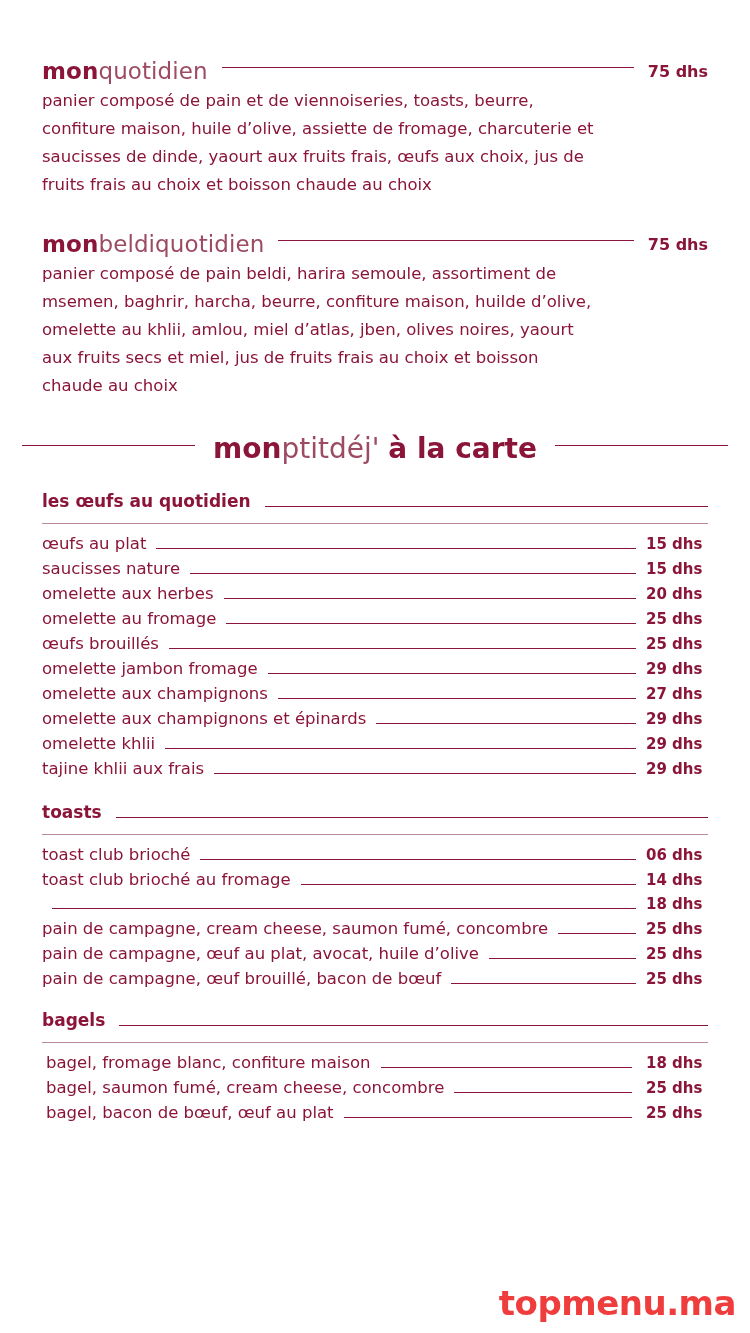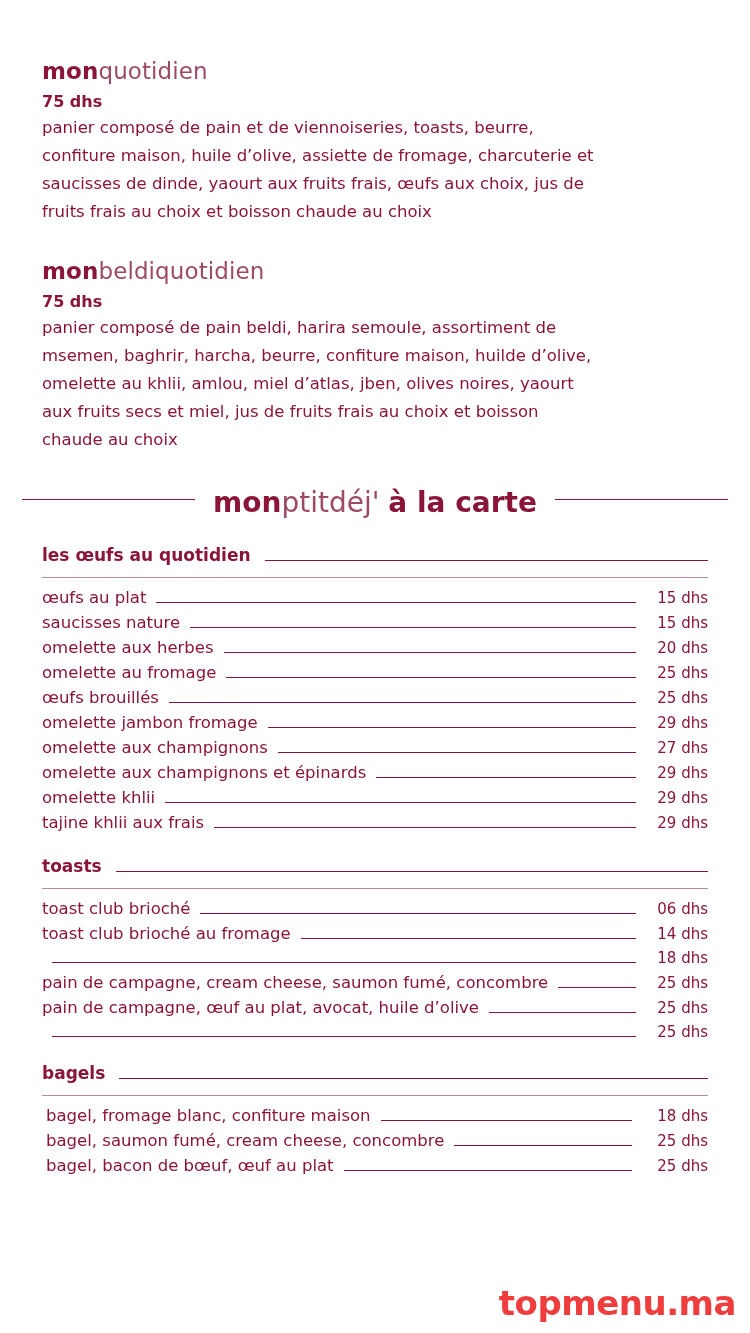--- a/index.html
+++ b/index.html
@@ -23,23 +23,22 @@
     box-sizing: border-box;
   }
 
   
   .formulas {
     padding: 58px 42px 0 42px;
   }
   .formula { margin-bottom: 32px; }
   .formula-head {
     display: flex;
-    align-items: flex-start;
+    align-items: center;
     width: 100%;
-    flex-direction: column;
   }
   .formula-title {
     font-size: 23px;
     letter-spacing: .1px;
     white-space: nowrap;
     color: #8a1538;
   }
   .formula-title .bold { font-weight: bold; }
   .formula-title .light { font-weight: normal; color: #9c4b63; }
   .dotline {
@@ -120,25 +119,24 @@
     color: #8a1538;
   }
   .item .leader {
     flex: 1 1 auto;
     border-bottom: 1.2px solid #8a1538;
     height: 0;
     margin: 0 10px 6px 10px;
   }
   .item-price {
     font-size: 15px;
-    font-weight: normal;
+    font-weight: bold;
     white-space: nowrap;
     color: #8a1538;
     min-width: 62px;
-    text-align: right;
   }
   .section.bagels .item-name,
   .section.bagels .item-price { padding-left: 4px; }
 
   
   .watermark {
     position: absolute;
     right: 14px;
     bottom: 10px;
     font-size: 34px;
@@ -272,20 +270,21 @@
       <div class="item-name">pain de campagne, cream cheese, saumon fumé, concombre</div>
       <div class="leader"></div>
       <div class="item-price">25 dhs</div>
     </div>
     <div class="item">
       <div class="item-name">pain de campagne, œuf au plat, avocat, huile d’olive</div>
       <div class="leader"></div>
       <div class="item-price">25 dhs</div>
     </div>
     <div class="item">
+      <div class="item-name">pain de campagne, œuf brouillé, bacon de bœuf</div>
       <div class="leader"></div>
       <div class="item-price">25 dhs</div>
     </div>
   </div>
 
   <div class="section bagels" style="margin-top:18px;">
     <div class="section-head">
       <div class="section-title">bagels</div>
       <div class="rule"></div>
     </div>

